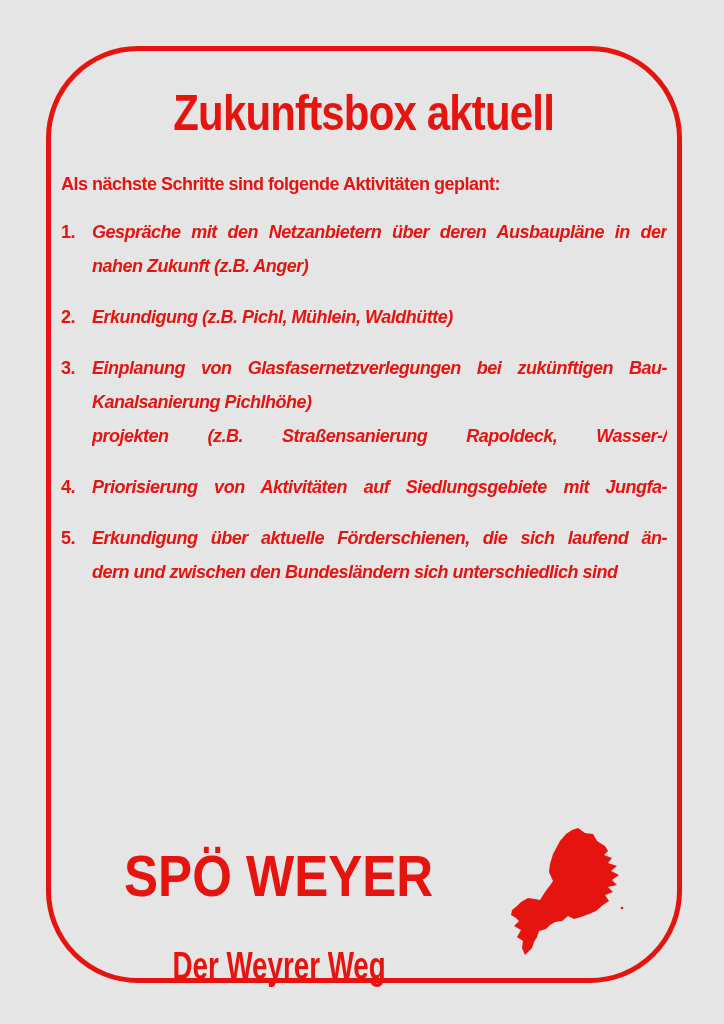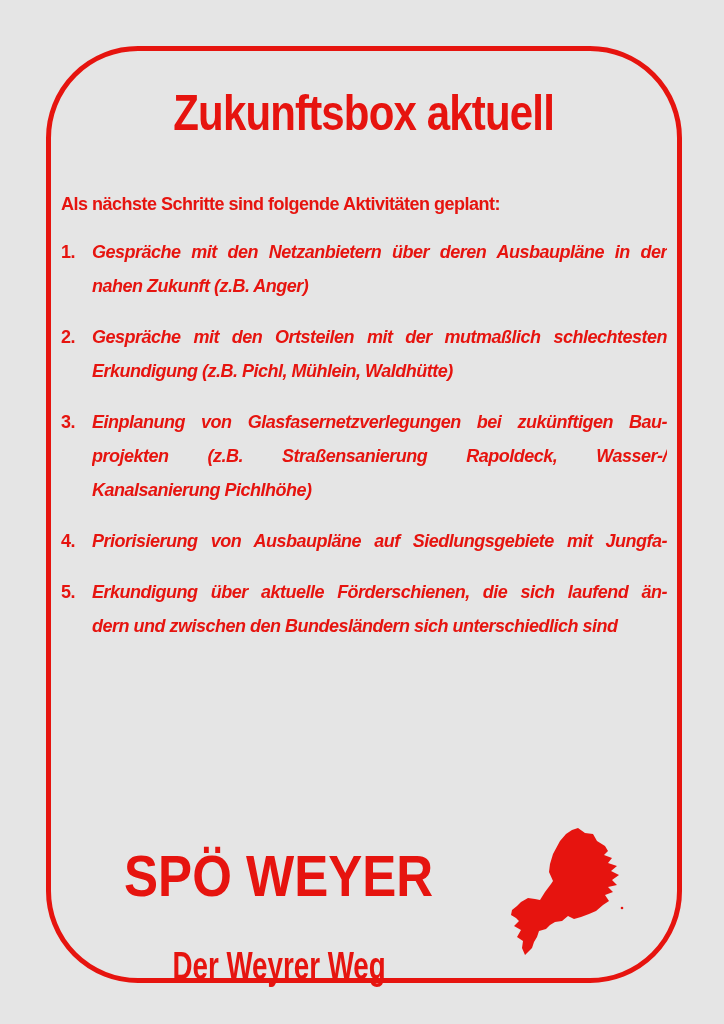--- a/index.html
+++ b/index.html
@@ -52,21 +52,20 @@
     width: 606px;
     font-size: 18px;
     font-weight: 700;
     letter-spacing: -0.5px;
     line-height: 34px;
     color: #e6140f;
   }
   .intro {
     margin-bottom: 14px;
     height: 34px;
-    margin-top: 20px;
   }
   .item {
     display: flex;
     margin-bottom: 17px;
   }
   .num {
     flex: 0 0 31px;
     width: 31px;
   }
   .item-body {
@@ -153,38 +152,37 @@
     <div class="num">1.</div>
     <div class="item-body">
             <div class="line fill">Gespräche mit den Netzanbietern über deren Ausbaupläne in der</div>
             <div class="line">nahen Zukunft (z.B. Anger)</div>
           </div>
   </div>
 
   <div class="item">
     <div class="num">2.</div>
     <div class="item-body">
-            <div class="line fill">Gespräche mit den Ortsteilen mit der mutmaßlich schlechtesten</div>
             <div class="line">Erkundigung (z.B. Pichl, Mühlein, Waldhütte)</div>
           </div>
   </div>
 
   <div class="item">
     <div class="num">3.</div>
     <div class="item-body">
             <div class="line fill">Einplanung von Glasfasernetzverlegungen bei zukünftigen Bau-</div>
+            <div class="line">Kanalsanierung Pichlhöhe)</div>
             <div class="line fill">projekten (z.B. Straßensanierung Rapoldeck, Wasser-/</div>
-            <div class="line">Kanalsanierung Pichlhöhe)</div>
           </div>
   </div>
 
   <div class="item">
     <div class="num">4.</div>
     <div class="item-body">
-            <div class="line fill">Priorisierung von Ausbaupläne auf Siedlungsgebiete mit Jungfa-</div>
+            <div class="line fill">Priorisierung von Aktivitäten auf Siedlungsgebiete mit Jungfa-</div>
           </div>
   </div>
 
   <div class="item">
     <div class="num">5.</div>
     <div class="item-body">
             <div class="line fill">Erkundigung über aktuelle Förderschienen, die sich laufend än-</div>
             <div class="line">dern und zwischen den Bundesländern sich unterschiedlich sind</div>
           </div>
   </div>

